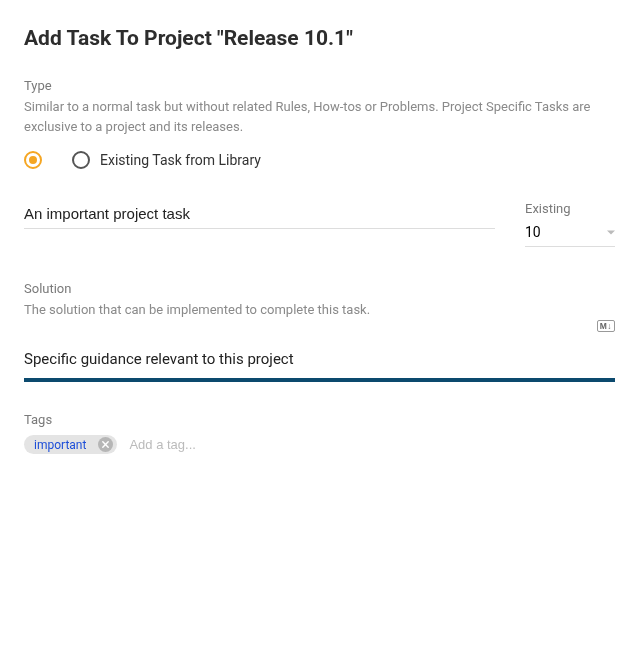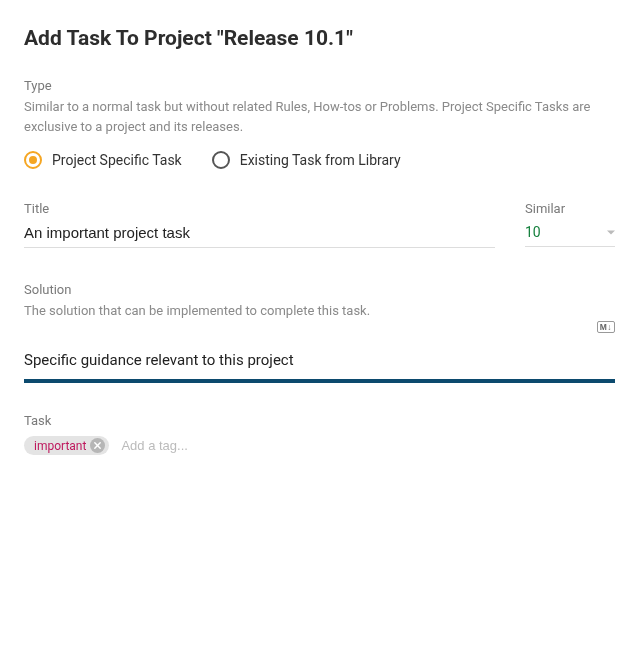--- a/index.html
+++ b/index.html
@@ -82,21 +82,21 @@
   }
   .select-field {
     position: relative;
     border-bottom: 1px solid #ddd;
     padding: 4px 18px 6px 0;
     font-size: 15px;
     color: #222;
     cursor: pointer;
   }
   .select-field.light {
-    color: #15803d;
+    color: #000000;
     font-size: 14px;
   }
   .caret {
     position: absolute;
     right: 0;
     top: 50%;
     transform: translateY(-60%);
     width: 0; height: 0;
     border-left: 4px solid transparent;
     border-right: 4px solid transparent;
@@ -134,22 +134,22 @@
     gap: 10px;
     margin-top: 8px;
   }
   .tag-chip {
     display: inline-flex;
     align-items: center;
     background: #e4e4e4;
     border-radius: 11px;
     padding: 2px 4px 2px 10px;
     font-size: 12px;
-    color: #be185d;
-    gap: 4px;
+    color: #1d4ed8;
+    gap: 12px;
   }
   .tag-remove {
     width: 15px; height: 15px;
     border-radius: 50%;
     background: #b6b6b6;
     display: flex; align-items: center; justify-content: center;
     cursor: pointer;
   }
   .tag-remove svg { display: block; }
   .tag-input {
@@ -169,36 +169,34 @@
   <h1 class="page-title">Add Task To Project "Release 10.1"</h1>
 
   <div class="section">
     <div class="section-label">Type</div>
     <p class="section-desc">Similar to a normal task but without related Rules, How-tos or Problems. Project Specific Tasks are exclusive to a project and its releases.</p>
     <div class="radio-row">
       <div class="radio-option">
         <span class="radio-outer selected">
           <span class="radio-inner"></span>
         </span>
-        <span class="radio-label">Project Specific Task</span>
       </div>
       <div class="radio-option">
         <span class="radio-outer unselected"></span>
         <span class="radio-label">Existing Task from Library</span>
       </div>
     </div>
   </div>
 
   <div class="row">
     <div class="col grow">
-      <div class="section-label">Title</div>
       <input class="text-input" type="text" value="An important project task" style="">
     </div>
     <div class="col priority">
-      <div class="section-label">Similar</div>
+      <div class="section-label">Existing</div>
       <div class="select-field light">
         <span>10</span>
         <span class="caret"></span>
       </div>
     </div>
   </div>
 
 
   <div class="section">
     <div class="solution-header">
@@ -207,21 +205,21 @@
         <p class="section-desc" style="margin-bottom:12px">The solution that can be implemented to complete this task.</p>
       </div>
       <span class="md-badge">M↓</span>
     </div>
     <div class="solution-area">
       <span>Specific guidance relevant to this project</span>
     </div>
   </div>
 
   <div class="section" style="margin-bottom:10px">
-    <div class="section-label">Task</div>
+    <div class="section-label">Tags</div>
     <div class="tags-row">
       <span class="tag-chip">
         <span>important</span>
         <span class="tag-remove">
           <svg width="9" height="9" viewBox="0 0 10 10">
             <line x1="2" y1="2" x2="8" y2="8" stroke="#fff" stroke-width="1.6" stroke-linecap="round"></line>
             <line x1="8" y1="2" x2="2" y2="8" stroke="#fff" stroke-width="1.6" stroke-linecap="round"></line>
           </svg>
         </span>
       </span>

